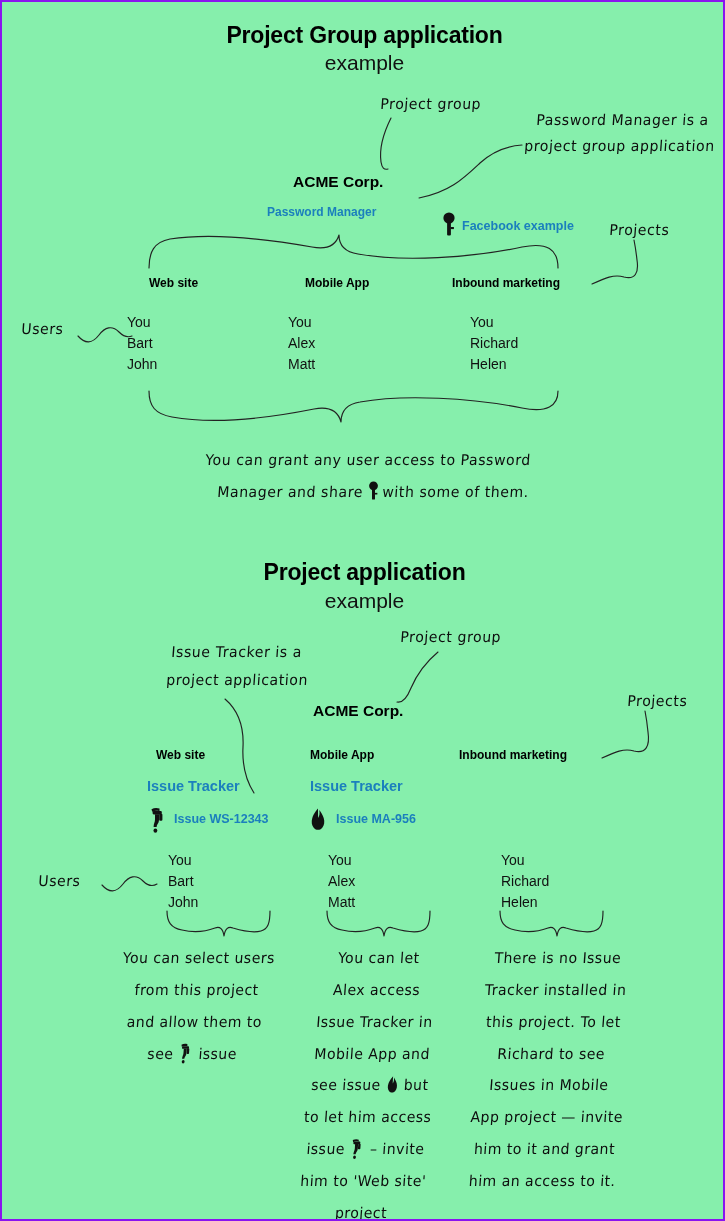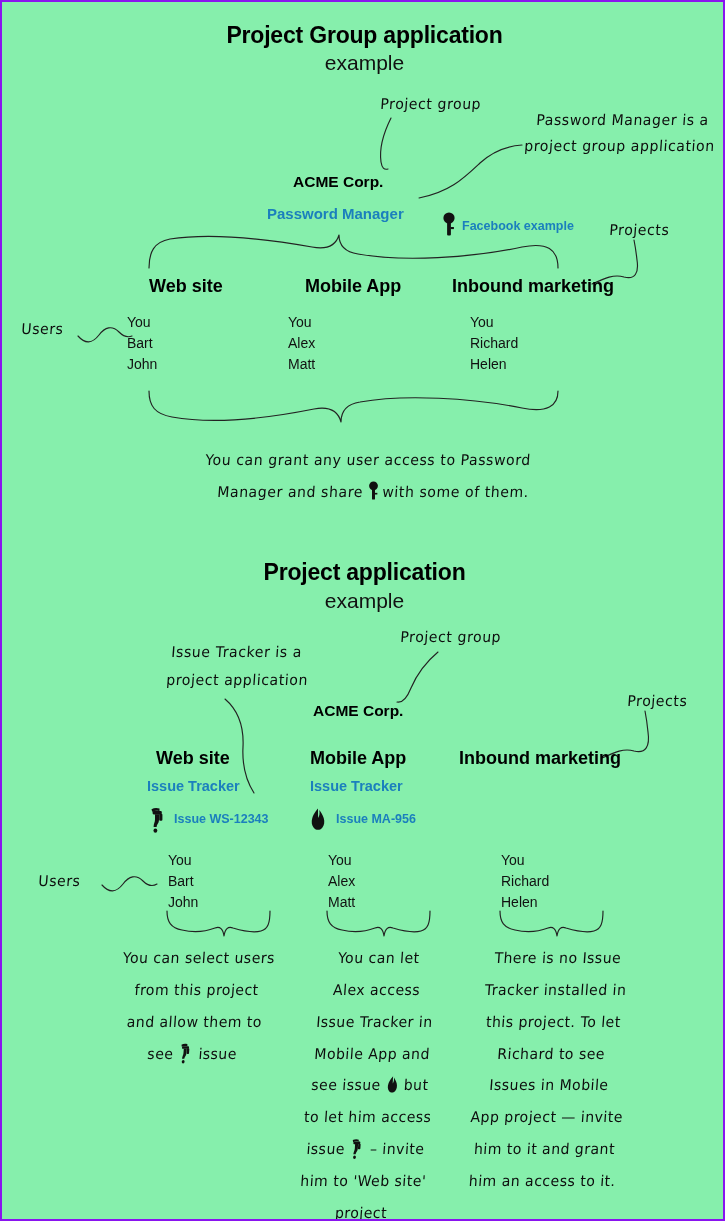--- a/index.html
+++ b/index.html
@@ -35,21 +35,21 @@
     font-size: 21px;
     color: #111111;
     text-align: center;
     white-space: nowrap;
   }
 
   
   .node-bold {
     font-family: "Liberation Sans", sans-serif;
     font-weight: bold;
-    font-size: 18px;
+    font-size: 12px;
     color: #000000;
     white-space: nowrap;
   }
   .node-app {
     font-family: "Liberation Sans", sans-serif;
     font-weight: bold;
     font-size: 14.5px;
     color: #1b7fbd;
     white-space: nowrap;
   }
@@ -160,21 +160,21 @@
   <div class="abs title-main" style="left:0; top:20px; width:725px;">Project Group application</div>
   <div class="abs title-sub" style="left:0; top:49px; width:725px;">example</div>
 
   <div class="abs hand" style="left:379px; top:93px;">Project group</div>
 
   <div class="abs hand" style="left:535px; top:109px;">Password Manager is a</div>
   <div class="abs hand" style="left:523px; top:135px;">project group application</div>
 
   <div class="abs node-bold" style="left:291px; top:171px; font-size:15.5px;">ACME Corp.</div>
 
-  <div class="abs node-app" style="left:265px; top:203px; font-size:15px;">Password Manager</div>
+  <div class="abs node-app" style="left:265px; top:203px; font-size:12px;">Password Manager</div>
 
   <div class="abs" style="left:440px; top:210px; width:14px; height:24px;">
     <svg width="14" height="24" viewBox="0 0 14 24">
       <circle cx="7" cy="6" r="5.6" fill="#111"></circle>
       <rect x="5.1" y="10" width="3.8" height="13.5" rx="1.1" fill="#111"></rect>
       <rect x="8.6" y="15" width="3.3" height="2.1" fill="#111"></rect>
     </svg>
   </div>
   <div class="abs node-item" style="left:460px; top:217px;">Facebook example</div>
 

